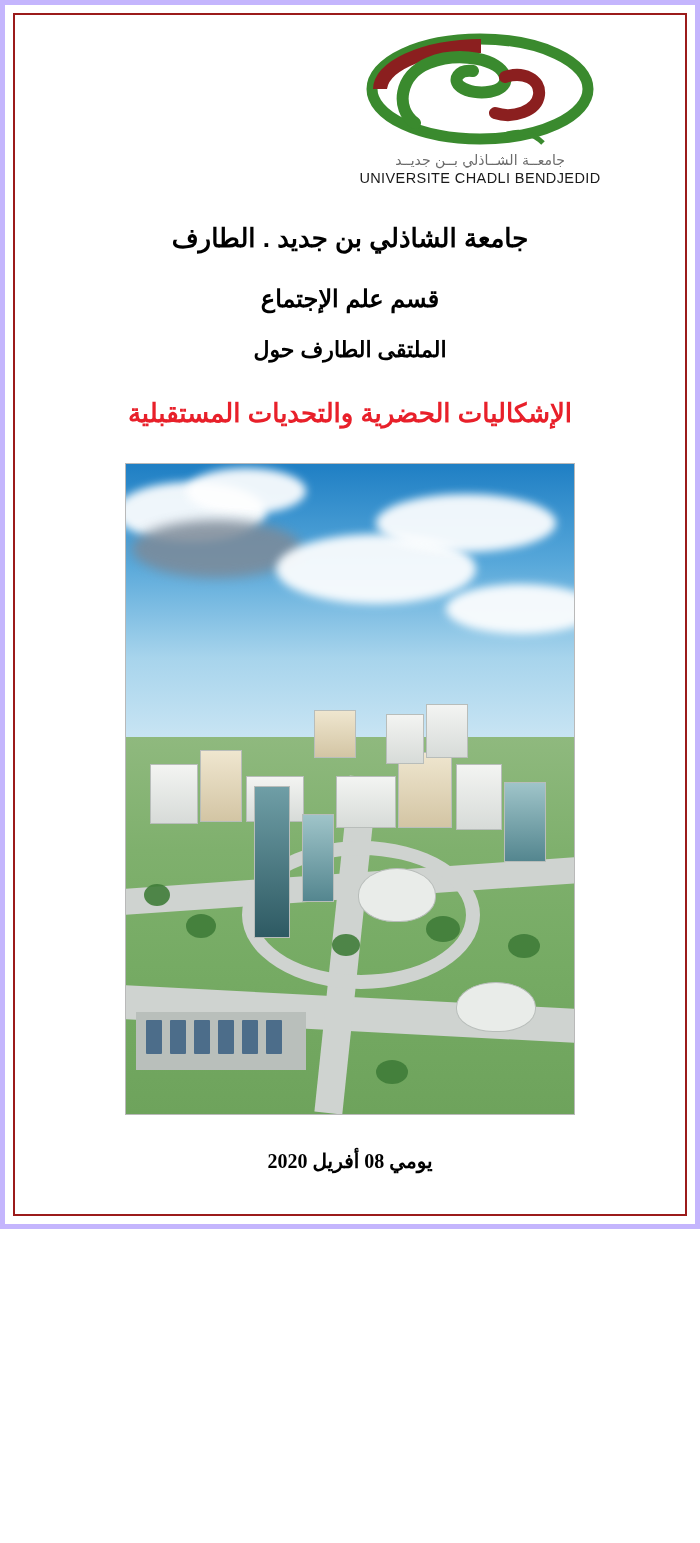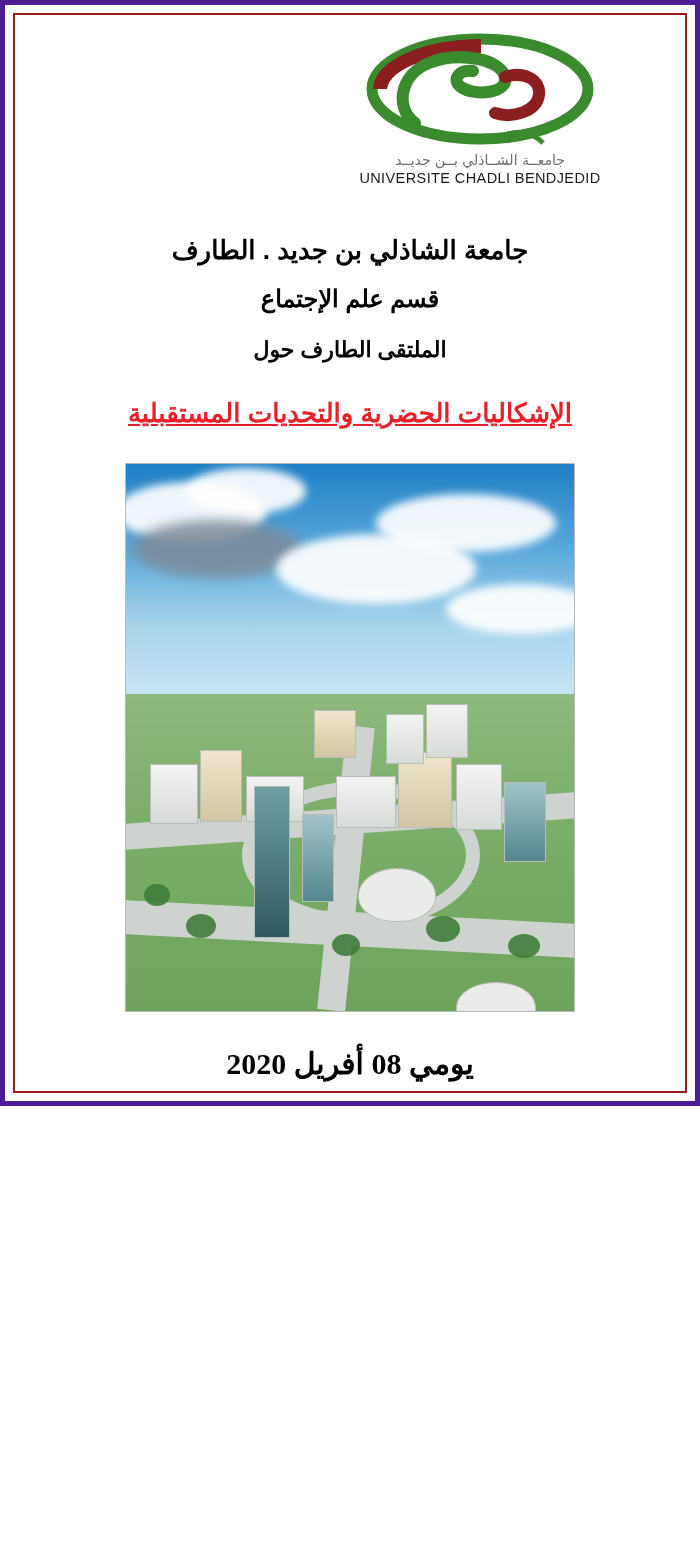--- a/index.html
+++ b/index.html
@@ -11,24 +11,24 @@
     width: 700px;
     height: 1543px;
     font-family: "Liberation Sans", sans-serif;
     overflow: hidden;
   }
 
   
   .poster {
     box-sizing: border-box;
     width: 700px;
-    height: 1106px;
+    height: 1229px;
     background: #ffffff;
     padding: 8px;
-    border: 5px solid #4c1d95;
+    border: 5px solid #c4b5fd;
   }
   .poster-inner {
     box-sizing: border-box;
     width: 100%;
     height: 100%;
     border: 2px solid #9b1b1b;
     padding: 16px 24px 10px 24px;
     display: flex;
     flex-direction: column;
     align-items: center;
@@ -78,40 +78,39 @@
     width: 100%;
     text-align: center;
     margin-top: 18px;
   }
   .h-line {
     font-family: "Liberation Sans", sans-serif;
     font-weight: bold;
     color: #000000;
     line-height: 1.55;
   }
-  .h1 { font-size: 26px; margin-top: 26px; }
+  .h1 { font-size: 26px; margin-top: 14px; }
   .h2 { font-size: 24px; margin-top: 22px; }
-  .h3 { font-size: 24px; margin-top: 10px; }
+  .h3 { font-size: 24px; margin-top: 22px; }
   .h4 { font-size: 22px; margin-top: 16px; }
 
   .title-main {
     font-family: "Liberation Sans", sans-serif;
     font-weight: bold;
     font-size: 34px;
     color: #e8202a;
     margin-top: 40px;
     letter-spacing: 1px;
   }
   .title-sub {
     font-family: "Liberation Sans", sans-serif;
     font-weight: bold;
     font-size: 26px;
     color: #e8202a;
     margin-top: 30px;
-    text-decoration: underline;
   }
 
   
   .photo {
     margin-top: 34px;
     width: 448px;
     height: 650px;
     border: 1px solid #b9b9b9;
     position: relative;
     overflow: hidden;
@@ -185,21 +184,21 @@
   }
   .car {
     position: absolute;
     background: #4c6d8a;
     border-radius: 1px;
   }
 
   .date-line {
     font-family: "Liberation Serif", serif;
     font-weight: bold;
-    font-size: 30px;
+    font-size: 20px;
     color: #000000;
     margin-top: 34px;
   }
 </style>
 </head>
 <body>
 
 <div class="poster">
   <div class="poster-inner">
 

